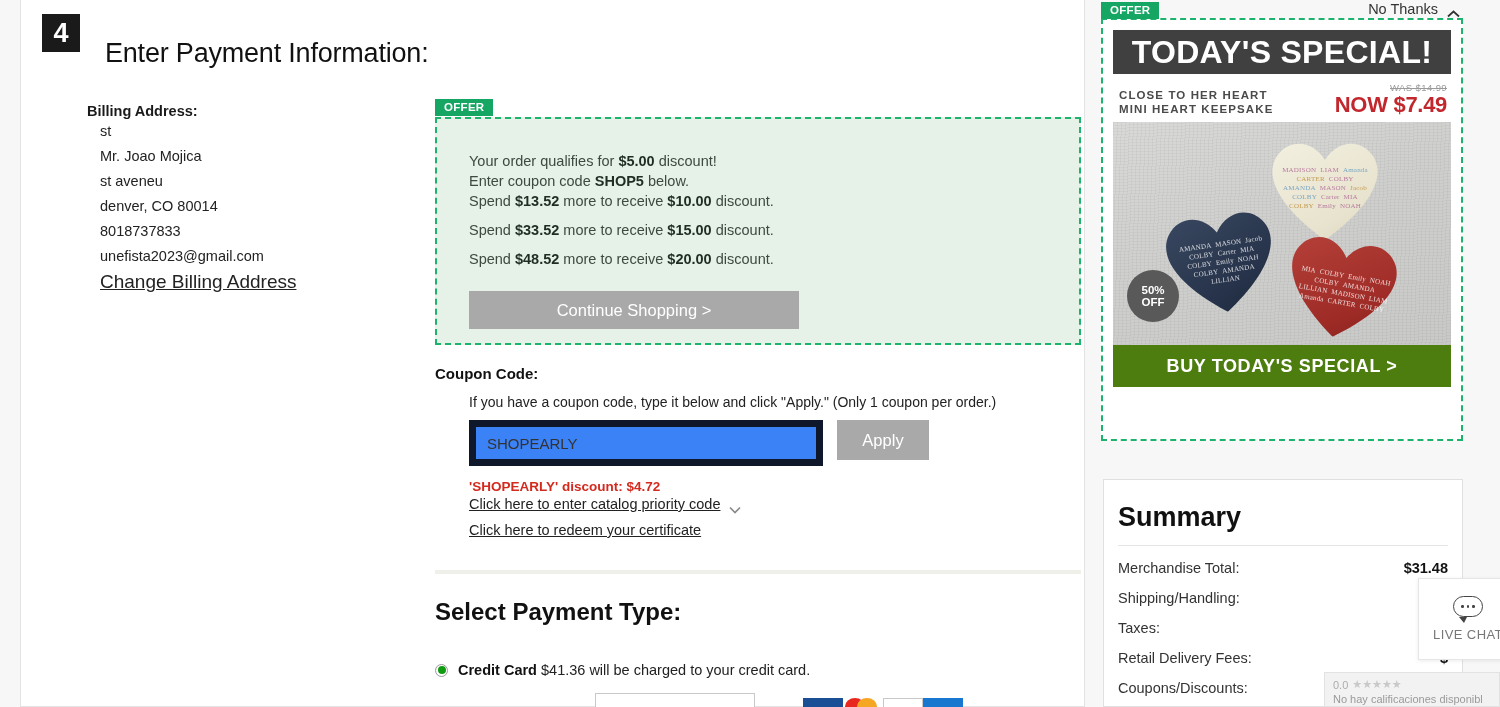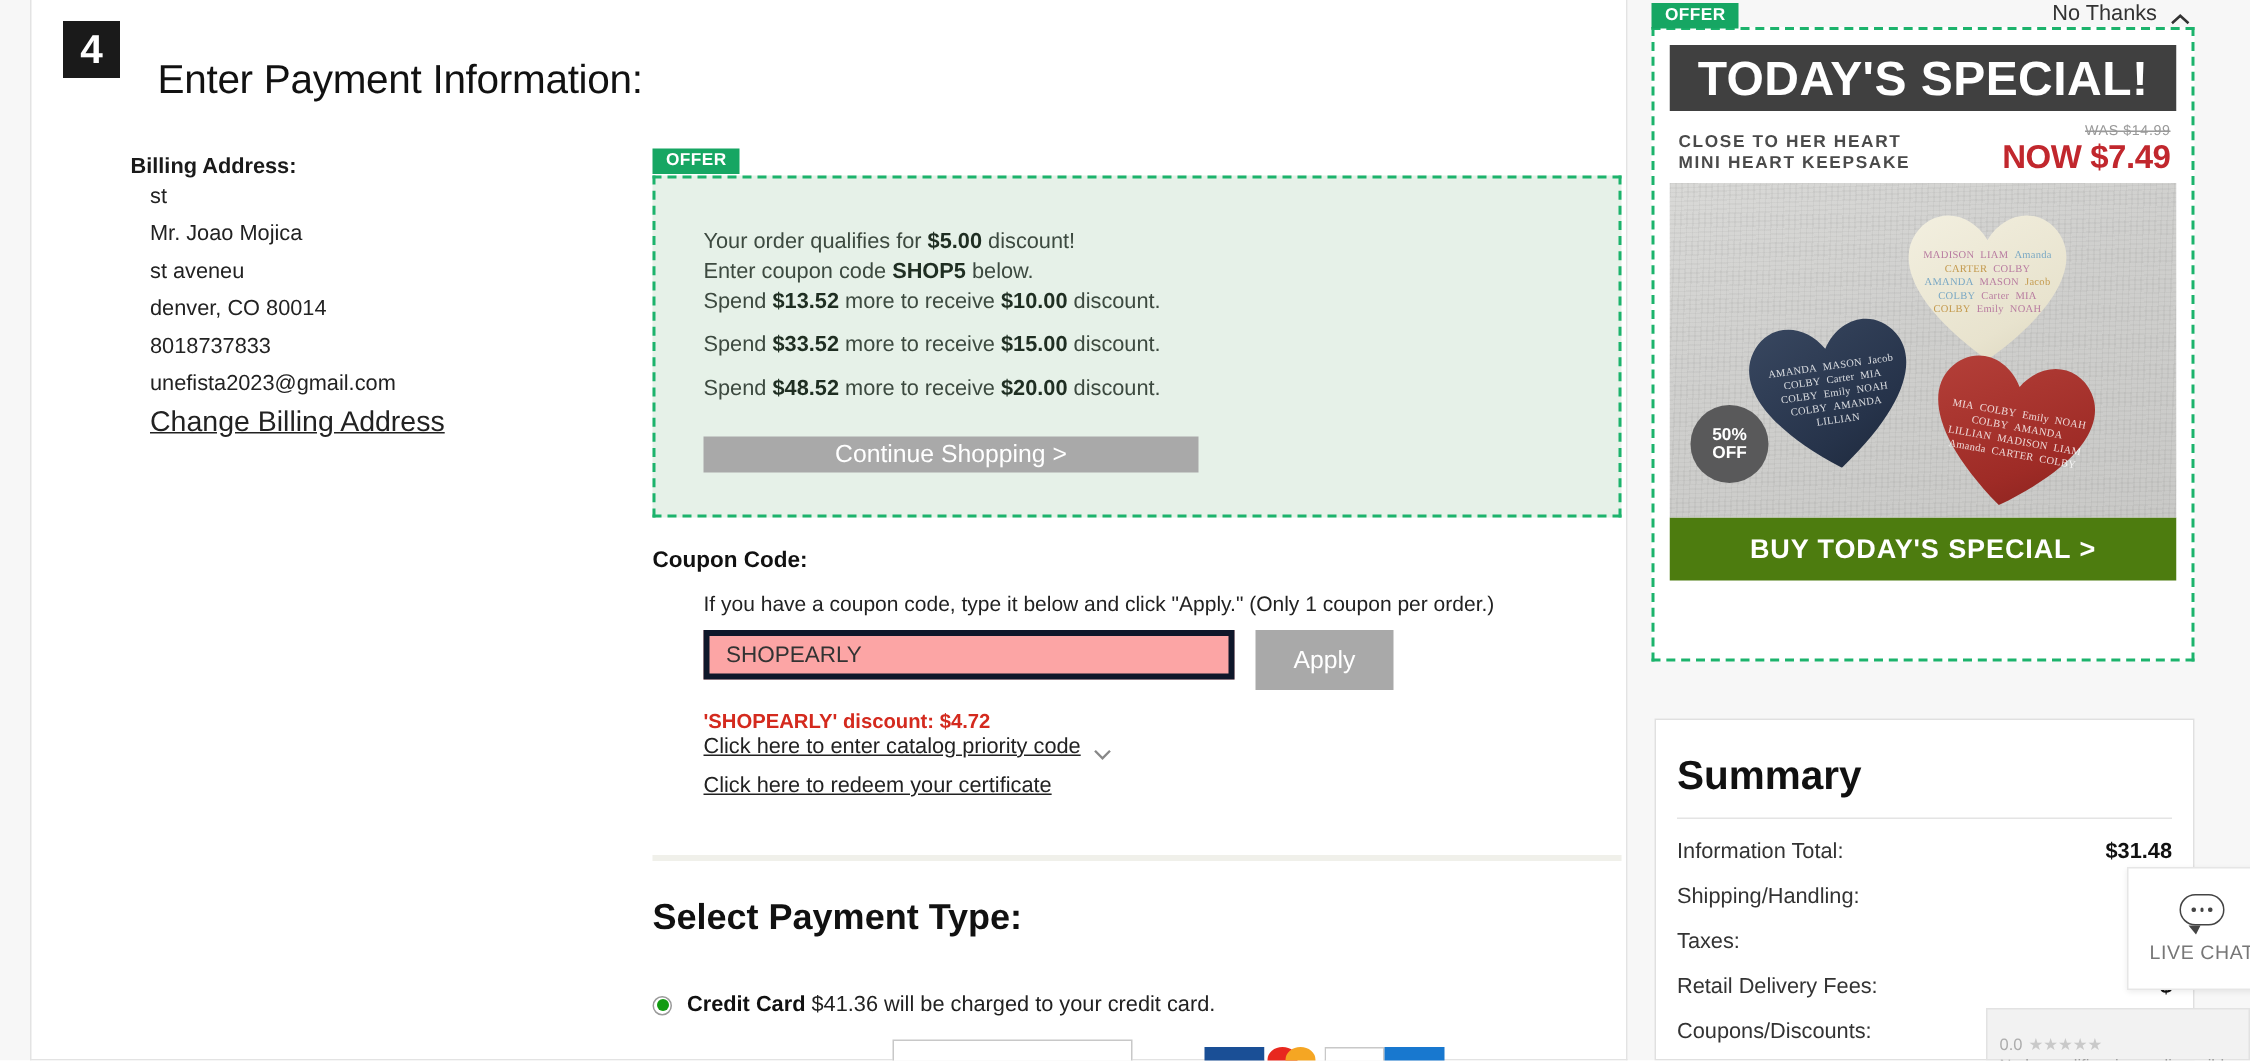--- a/index.html
+++ b/index.html
@@ -43,32 +43,32 @@
     font-size: 11.5px; font-weight: bold; padding: 2px 9px 3px; letter-spacing: .3px; z-index: 5;
   }
   .offer-body {
     margin-top: 18px; border: 2px dashed #1cb36c; background: #e6f1e8;
     padding: 32px 0 30px 32px; height: 228px;
   }
   .offer-line { font-size: 14.5px; color: #3d4a40; line-height: 20px; }
   .offer-line b { color: #1f2e22; font-weight: bold; }
   .offer-line.gap { margin-top: 9px; }
   .continue-btn {
-    margin-top: 22px; width: 330px; height: 24px; background: #a9a9a9; border: none;
+    margin-top: 22px; width: 330px; height: 38px; background: #a9a9a9; border: none;
     color: #fff; font-size: 16.5px; font-family: "Liberation Sans", sans-serif;
     cursor: pointer; display: flex; align-items: center; justify-content: center;
   }
 
   
   .coupon { position: absolute; left: 414px; top: 365px; width: 650px; }
   .coupon-title { font-size: 15px; font-weight: bold; color: #111; }
   .coupon-help { font-size: 14px; color: #222; margin-top: 12px; padding-left: 34px; }
   .coupon-row { display: flex; align-items: flex-start; margin-top: 10px; padding-left: 34px; }
   .coupon-input {
-    width: 354px; height: 33px; border: 4px solid #0f172a; background: #fca5a5;
+    width: 354px; height: 46px; border: 7px solid #0f172a; background: #3b82f6;
     font-size: 15px; color: #333; padding: 0 11px; font-family: "Liberation Sans", sans-serif;
     outline: none;
   }
   .apply-btn {
     margin-left: 14px; width: 92px; height: 40px; background: #a9a9a9; border: none;
     color: #fff; font-size: 16.5px; font-family: "Liberation Sans", sans-serif; cursor: pointer;
   }
   .discount-msg {
     margin-top: 13px; padding-left: 34px; font-size: 13.5px; font-weight: bold; color: #d42a1e;
   }
@@ -199,21 +199,21 @@
   .chat-bubble .tailq {
     position: absolute; left: 6px; bottom: -4px; width: 0; height: 0;
     border-left: 5px solid transparent; border-right: 3px solid transparent; border-top: 6px solid #444;
   }
   .chat-label { margin-top: 8px; font-size: 13px; color: #777; letter-spacing: .4px; white-space: nowrap; }
 
   .rating-overlay {
     position: absolute; left: 1324px; top: 672px; width: 176px; height: 35px;
     background: #f2f2f2; border: 1px solid #e2e2e2; padding: 5px 8px; z-index: 35;
   }
-  .rating-line1 { display: flex; align-items: center; gap: 2px; margin-top: 12px; }
+  .rating-line1 { display: flex; align-items: center; gap: 2px; }
   .rating-num { font-size: 11px; color: #adadad; margin-right: 2px; }
   .rating-stars { font-size: 11px; color: #c9c9c9; letter-spacing: 0px; }
   .rating-line2 { font-size: 11px; color: #9a9a9a; margin-top: 2px; white-space: nowrap; overflow: hidden; }
 </style>
 </head>
 <body>
 
 <div class="page">
 
   <div class="main-card">
@@ -375,21 +375,21 @@
         </div>
         <div class="ad-cta">BUY TODAY'S SPECIAL &gt;</div>
       </div>
     </div>
   </div>
 
   <div class="summary">
     <div class="summary-title">Summary</div>
     <div class="summary-rule"></div>
     <div class="sum-row">
-      <span class="sum-label">Information Total:</span>
+      <span class="sum-label">Merchandise Total:</span>
       <span class="sum-val">$31.48</span>
     </div>
     <div class="sum-row">
       <span class="sum-label">Shipping/Handling:</span>
       <span class="sum-val">$1</span>
     </div>
     <div class="sum-row">
       <span class="sum-label">Taxes:</span>
       <span class="sum-val">$</span>
     </div>

